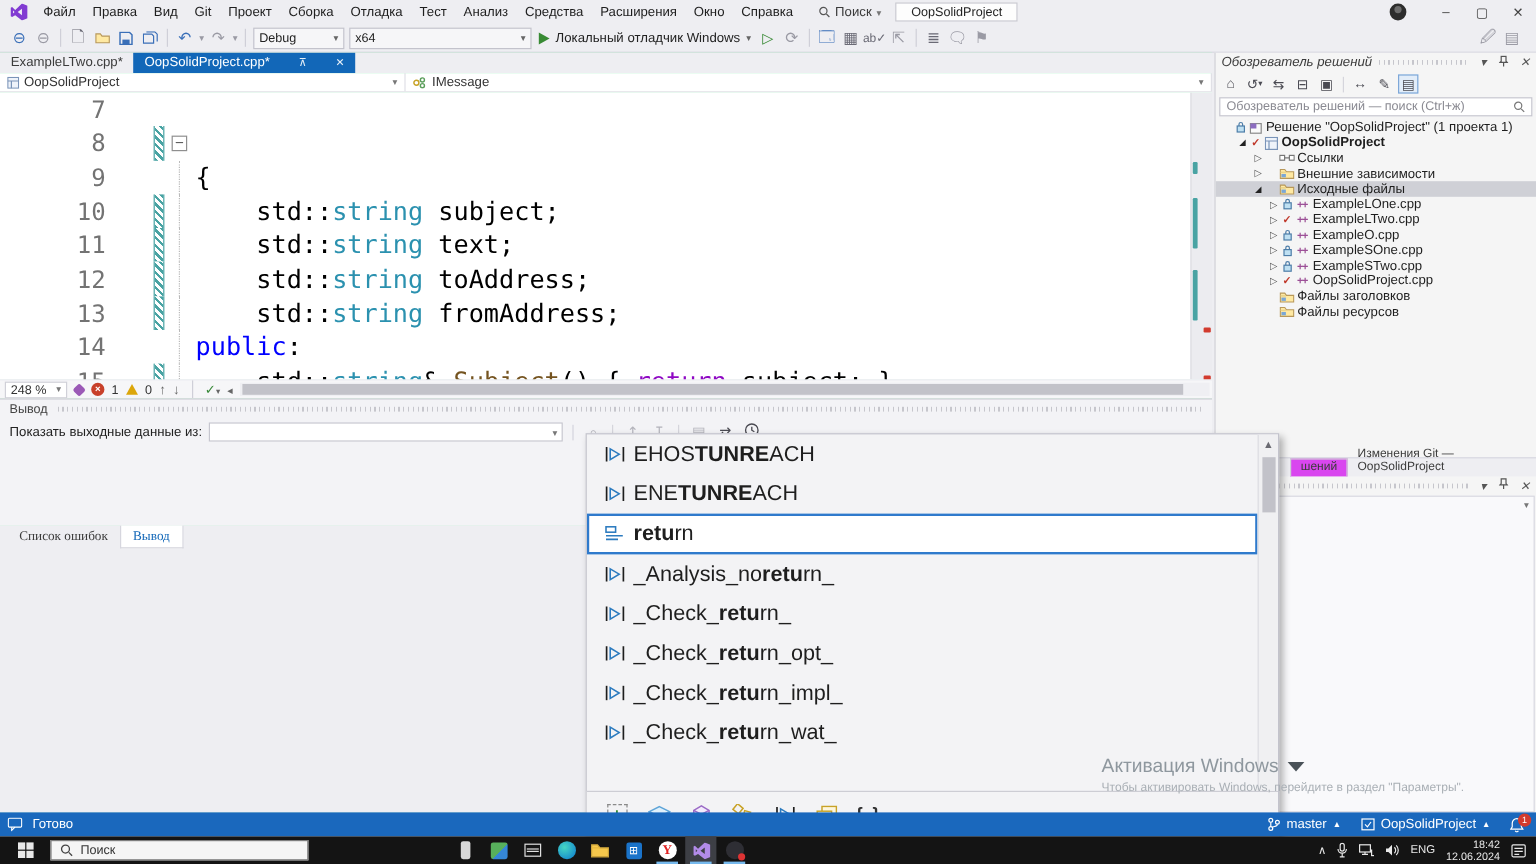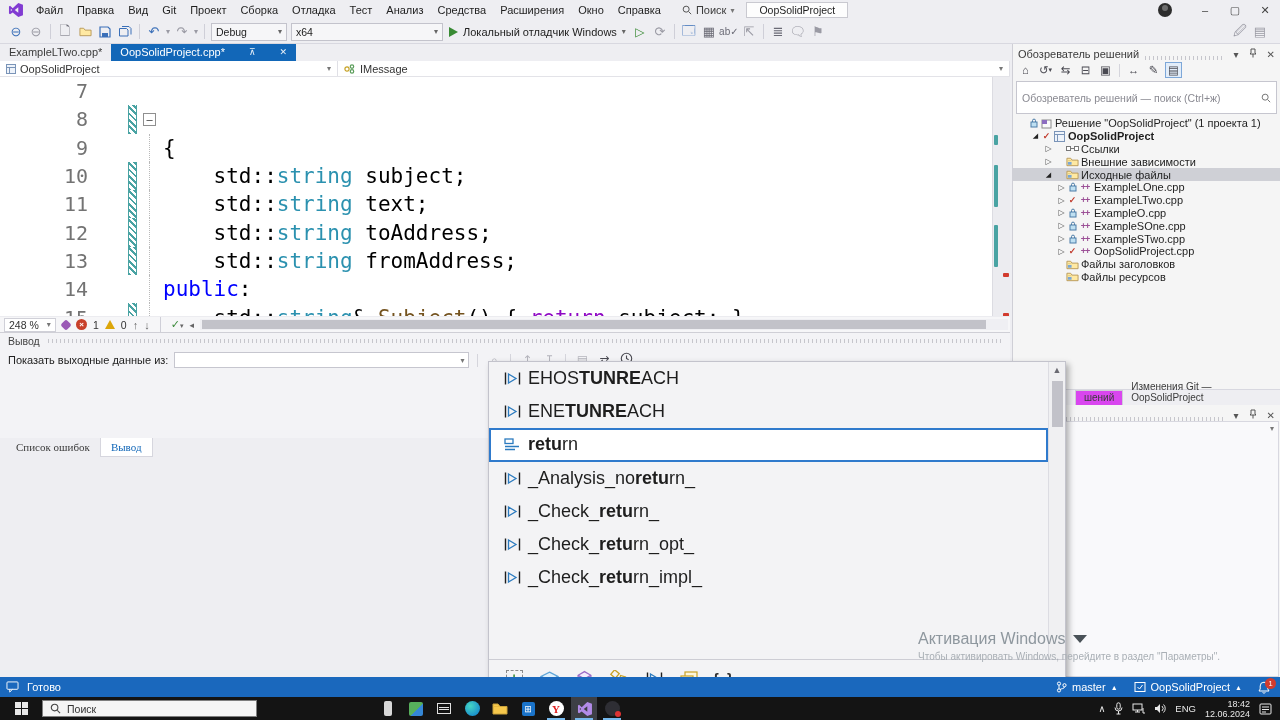--- a/index.html
+++ b/index.html
@@ -81,26 +81,26 @@
   .oicon{color:#b4b4bc;font-size:12px;min-width:16px;text-align:center;}
   .oicon.dark{color:#4a4a52;}
   .osep{width:1px;height:13px;background:#d5d5dc;margin:0 2px;}
 
   .paneltabs{height:25px;background:#eeeef2;display:flex;align-items:flex-start;padding-left:6px;font-size:11px;flex:1;}
   .ptab{padding:3px 10px;color:#3b3b3b;font-family:Liberation Serif, serif;}
   .ptab.active{background:#fff;color:#1267b8;border:1px solid #d6d6de;border-top:none;}
 
   
   .rightdock{position:absolute;left:1012px;top:44px;width:268px;height:633px;background:#f5f5f5;border-left:1px solid #cfcfd6;display:flex;flex-direction:column;font-size:11px;}
-  .seTitle{height:16px;display:flex;align-items:flex-end;padding:0 5px;gap:6px;color:#3b3b3b;}
+  .seTitle{height:16px;display:flex;align-items:center;padding:0 5px;gap:6px;color:#3b3b3b;font-style:italic;}
   .seTitle .wico{color:#555;font-size:10px;margin-left:4px;}
   .seTools{height:20px;display:flex;align-items:center;gap:3px;padding:0 4px;color:#4a4a52;font-size:11.5px;}
   .seTools .sic{min-width:17px;height:16px;display:flex;align-items:center;justify-content:center;}
   .seTools .boxed{border:1px solid #7da7d8;background:#e2edf9;}
-  .seSearch{height:33px;margin:1px 3px;background:#fff;border:1px solid #c6c6cf;display:flex;align-items:center;justify-content:space-between;padding:0 5px;color:#8a8a92;font-size:10.5px;}
+  .seSearch{height:16px;margin:1px 3px;background:#fff;border:1px solid #c6c6cf;display:flex;align-items:center;justify-content:space-between;padding:0 5px;color:#8a8a92;font-size:10.5px;}
   .seTree{flex:1;overflow:hidden;padding-top:2px;}
   .trow{height:12.8px;display:flex;align-items:center;white-space:nowrap;color:#1e1e1e;}
   .trow.sel{background:#cfd0d6;}
   .trow .arr{width:11px;font-size:8px;color:#555;text-align:center;flex:0 0 11px;}
   .trow .arr.exp{font-size:7px;color:#222;}
   .trow .st{width:11px;flex:0 0 11px;display:flex;justify-content:center;align-items:center;}
   .trow .ticn{width:14px;flex:0 0 14px;display:flex;justify-content:center;align-items:center;}
   .trow .lbl{padding-left:2px;}
   .trow .lbl.b{font-weight:bold;}
   .stchk{color:#c0392b;font-size:9px;font-weight:bold;}
@@ -700,20 +700,29 @@
         </div>
         <div class="pitem">
           <span class="ic">
             <svg width="17" height="13" viewBox="0 0 17 13">
               <path d="M1.5 0.5v12M15.5 0.5v12" stroke="#1e1e1e" stroke-width="1.4"></path>
               <path d="M4.5 2 12 6.5 4.5 11Z" fill="none" stroke="#2c7bbf" stroke-width="1.3"></path>
             </svg>
           </span>
           <span><span>_Check_</span><span class="bold">retu</span><span>rn_impl_</span></span>
         </div>
+        <div class="pitem">
+          <span class="ic">
+            <svg width="17" height="13" viewBox="0 0 17 13">
+              <path d="M1.5 0.5v12M15.5 0.5v12" stroke="#1e1e1e" stroke-width="1.4"></path>
+              <path d="M4.5 2 12 6.5 4.5 11Z" fill="none" stroke="#2c7bbf" stroke-width="1.3"></path>
+            </svg>
+          </span>
+          <span><span>_Check_</span><span class="bold">retu</span><span>rn_wat_</span></span>
+        </div>
         <div class="pscroll">
         <span class="pup">▲</span>
         <span class="pthumb"></span>
       </div>
     </div>
     <div class="pfilters" id="pfilters">
         <span class="fbtn">
           <span class="varbox">+</span>
         </span>
         <span class="fbtn">

